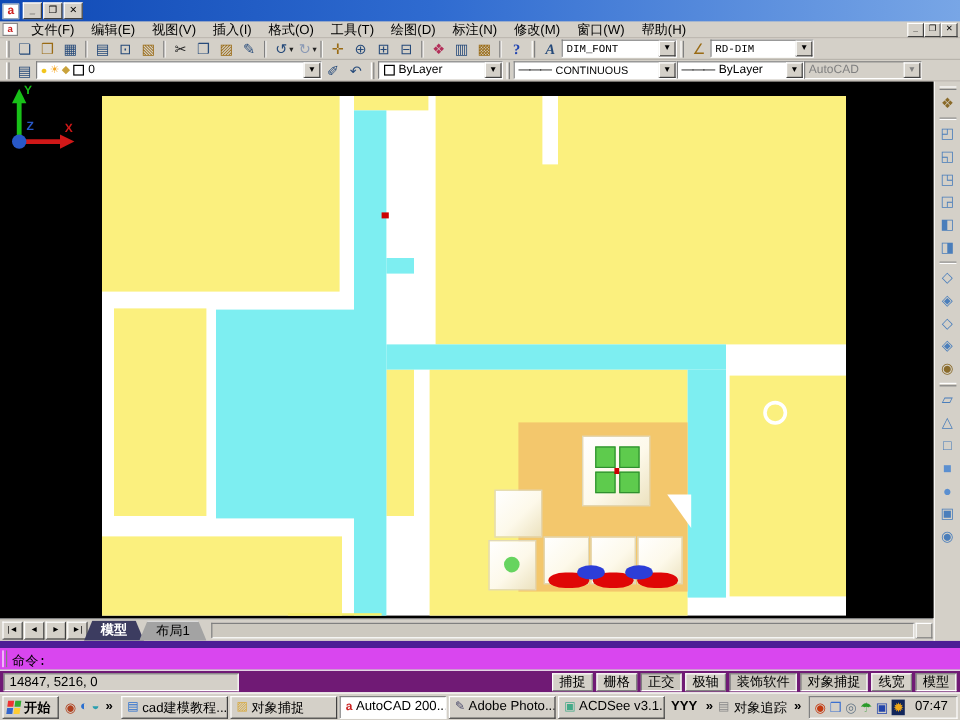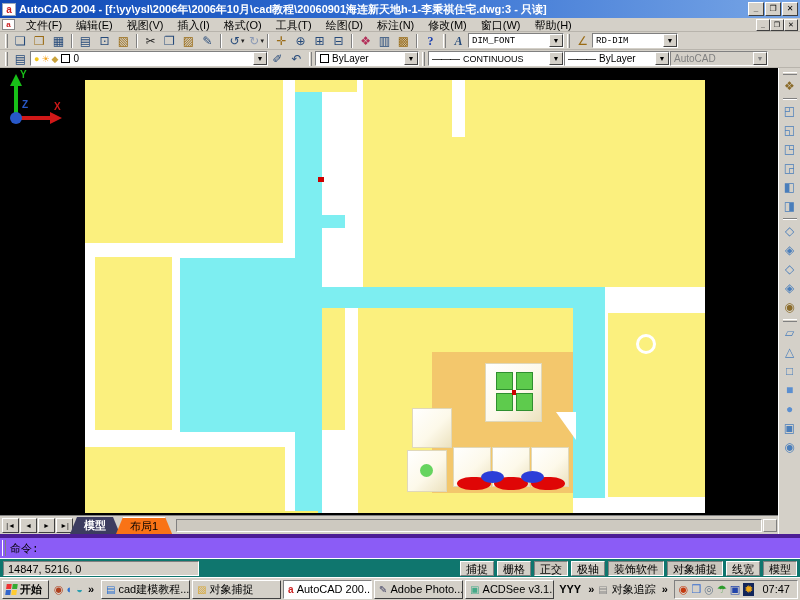--- a/index.html
+++ b/index.html
@@ -43,31 +43,31 @@
   .rtoolbar{width:22px;background:#d4d0c8;border-left:1px solid #fff;display:flex;flex-direction:column;align-items:center;padding-top:2px}
   .vgrip{width:14px;height:3px;border-top:1px solid #fff;border-bottom:1px solid #808080;margin:2px 0}
   .vicon{width:19px;height:19px;text-align:center;line-height:19px;font-size:12px;color:#4a7ebb}
   .vsep{width:14px;height:2px;border-top:1px solid #808080;border-bottom:1px solid #fff;margin:2px 0}
 
   
   .tabrow{height:19px;background:#d4d0c8;display:flex;align-items:flex-end;padding-left:2px;border-top:1px solid #808080}
   .tnav{width:17px;height:15px;background:#d4d0c8;border:1px solid;border-color:#fff #404040 #404040 #fff;font-size:7px;line-height:13px;text-align:center;margin:0 1px 1px 0}
   .tab{height:17px;line-height:16px;padding:0 14px;clip-path:polygon(7px 0,calc(100% - 7px) 0,100% 100%,0 100%);margin-left:-4px}
   .tab.active{background:#3c3c60;color:#fff;font-weight:bold}
-  .tab.idle{background:#f97316;border-top:1px solid #fff;color:#000}
+  .tab.idle{background:#a3a3a3;border-top:1px solid #fff;color:#000}
   .tabfill{flex:1;height:13px;background:#cdc9c0;margin:0 1px 2px 4px;border:1px solid;border-color:#808080 #fff #fff #808080}
   .tabcorner{width:14px;height:13px;margin:0 1px 2px 0;background:#d4d0c8;border:1px solid;border-color:#fff #808080 #808080 #fff}
 
   
-  .cmdwin{height:24px;background:#8b5cf6;border-top:4px solid #4c1d95;display:flex}
+  .cmdwin{height:24px;background:#d946ef;border-top:6px solid #4c1d95;display:flex}
   .cmdgrip{width:4px;margin:2px 2px;border-left:1px solid #fff;border-right:1px solid #808080}
   .cmdtext{font-family:"Liberation Mono","DejaVu Sans Mono",monospace;font-size:11px;padding:3px 2px}
 
   
-  .statusbar{height:19px;background:#0f766e;border-top:1px solid #fff;display:flex;align-items:center;padding:0 3px;gap:3px}
+  .statusbar{height:19px;background:#701a75;border-top:1px solid #fff;display:flex;align-items:center;padding:0 3px;gap:3px}
   .coords{width:196px;height:15px;line-height:14px;padding-left:4px;background:#d4d0c8;border:1px solid;border-color:#808080 #fff #fff #808080;font-size:11px}
   .sbtn{height:15px;line-height:14px;padding:0 5px;background:#d4d0c8;border:1px solid;border-color:#fff #808080 #808080 #fff;white-space:nowrap}
   .sbtn.pressed{border-color:#808080 #fff #fff #808080;background:#cac6bd}
 
   
   .taskbar{height:23px;background:#d4d0c8;border-top:1px solid #fff;display:flex;align-items:center;padding:1px 2px;gap:2px}
   .startbtn{height:19px;display:flex;align-items:center;gap:3px;padding:0 6px 0 3px;background:#d4d0c8;border:1px solid;border-color:#fff #404040 #404040 #fff;font-weight:bold;white-space:nowrap}
   .flag{width:11px;height:11px;display:grid;grid-template-columns:5px 5px;grid-template-rows:5px 5px;gap:1px;transform:skewX(-8deg)}
   .flag i{display:block}
   .ql{display:flex;align-items:center;gap:3px;padding:0 3px}
@@ -81,21 +81,20 @@
   .clock{padding:0 3px 0 5px;white-space:nowrap}
 
   
   .bevel{background:linear-gradient(135deg,#ffffff 0%,#fdf9ea 55%,#ece2bf 100%);border:1px solid #e0d8ba}
 </style>
 </head>
 <body>
 
 <div class="titlebar">
   <div class="appicon">a</div>
-  <div class="wtitle">AutoCAD 2004 - [f:\yy\ysl\2006年\2006年10月\cad教程\20060901海连新天地h-1-李秉祺住宅.dwg:3 - 只读]</div>
   <div class="wbtns">
     <div class="wbtn">_</div>
     <div class="wbtn">❐</div>
     <div class="wbtn">✕</div>
   </div>
 </div>
 
 <div class="menubar">
   <div class="dwgicon">a</div>
   <span class="menuitem">文件(F)</span>

